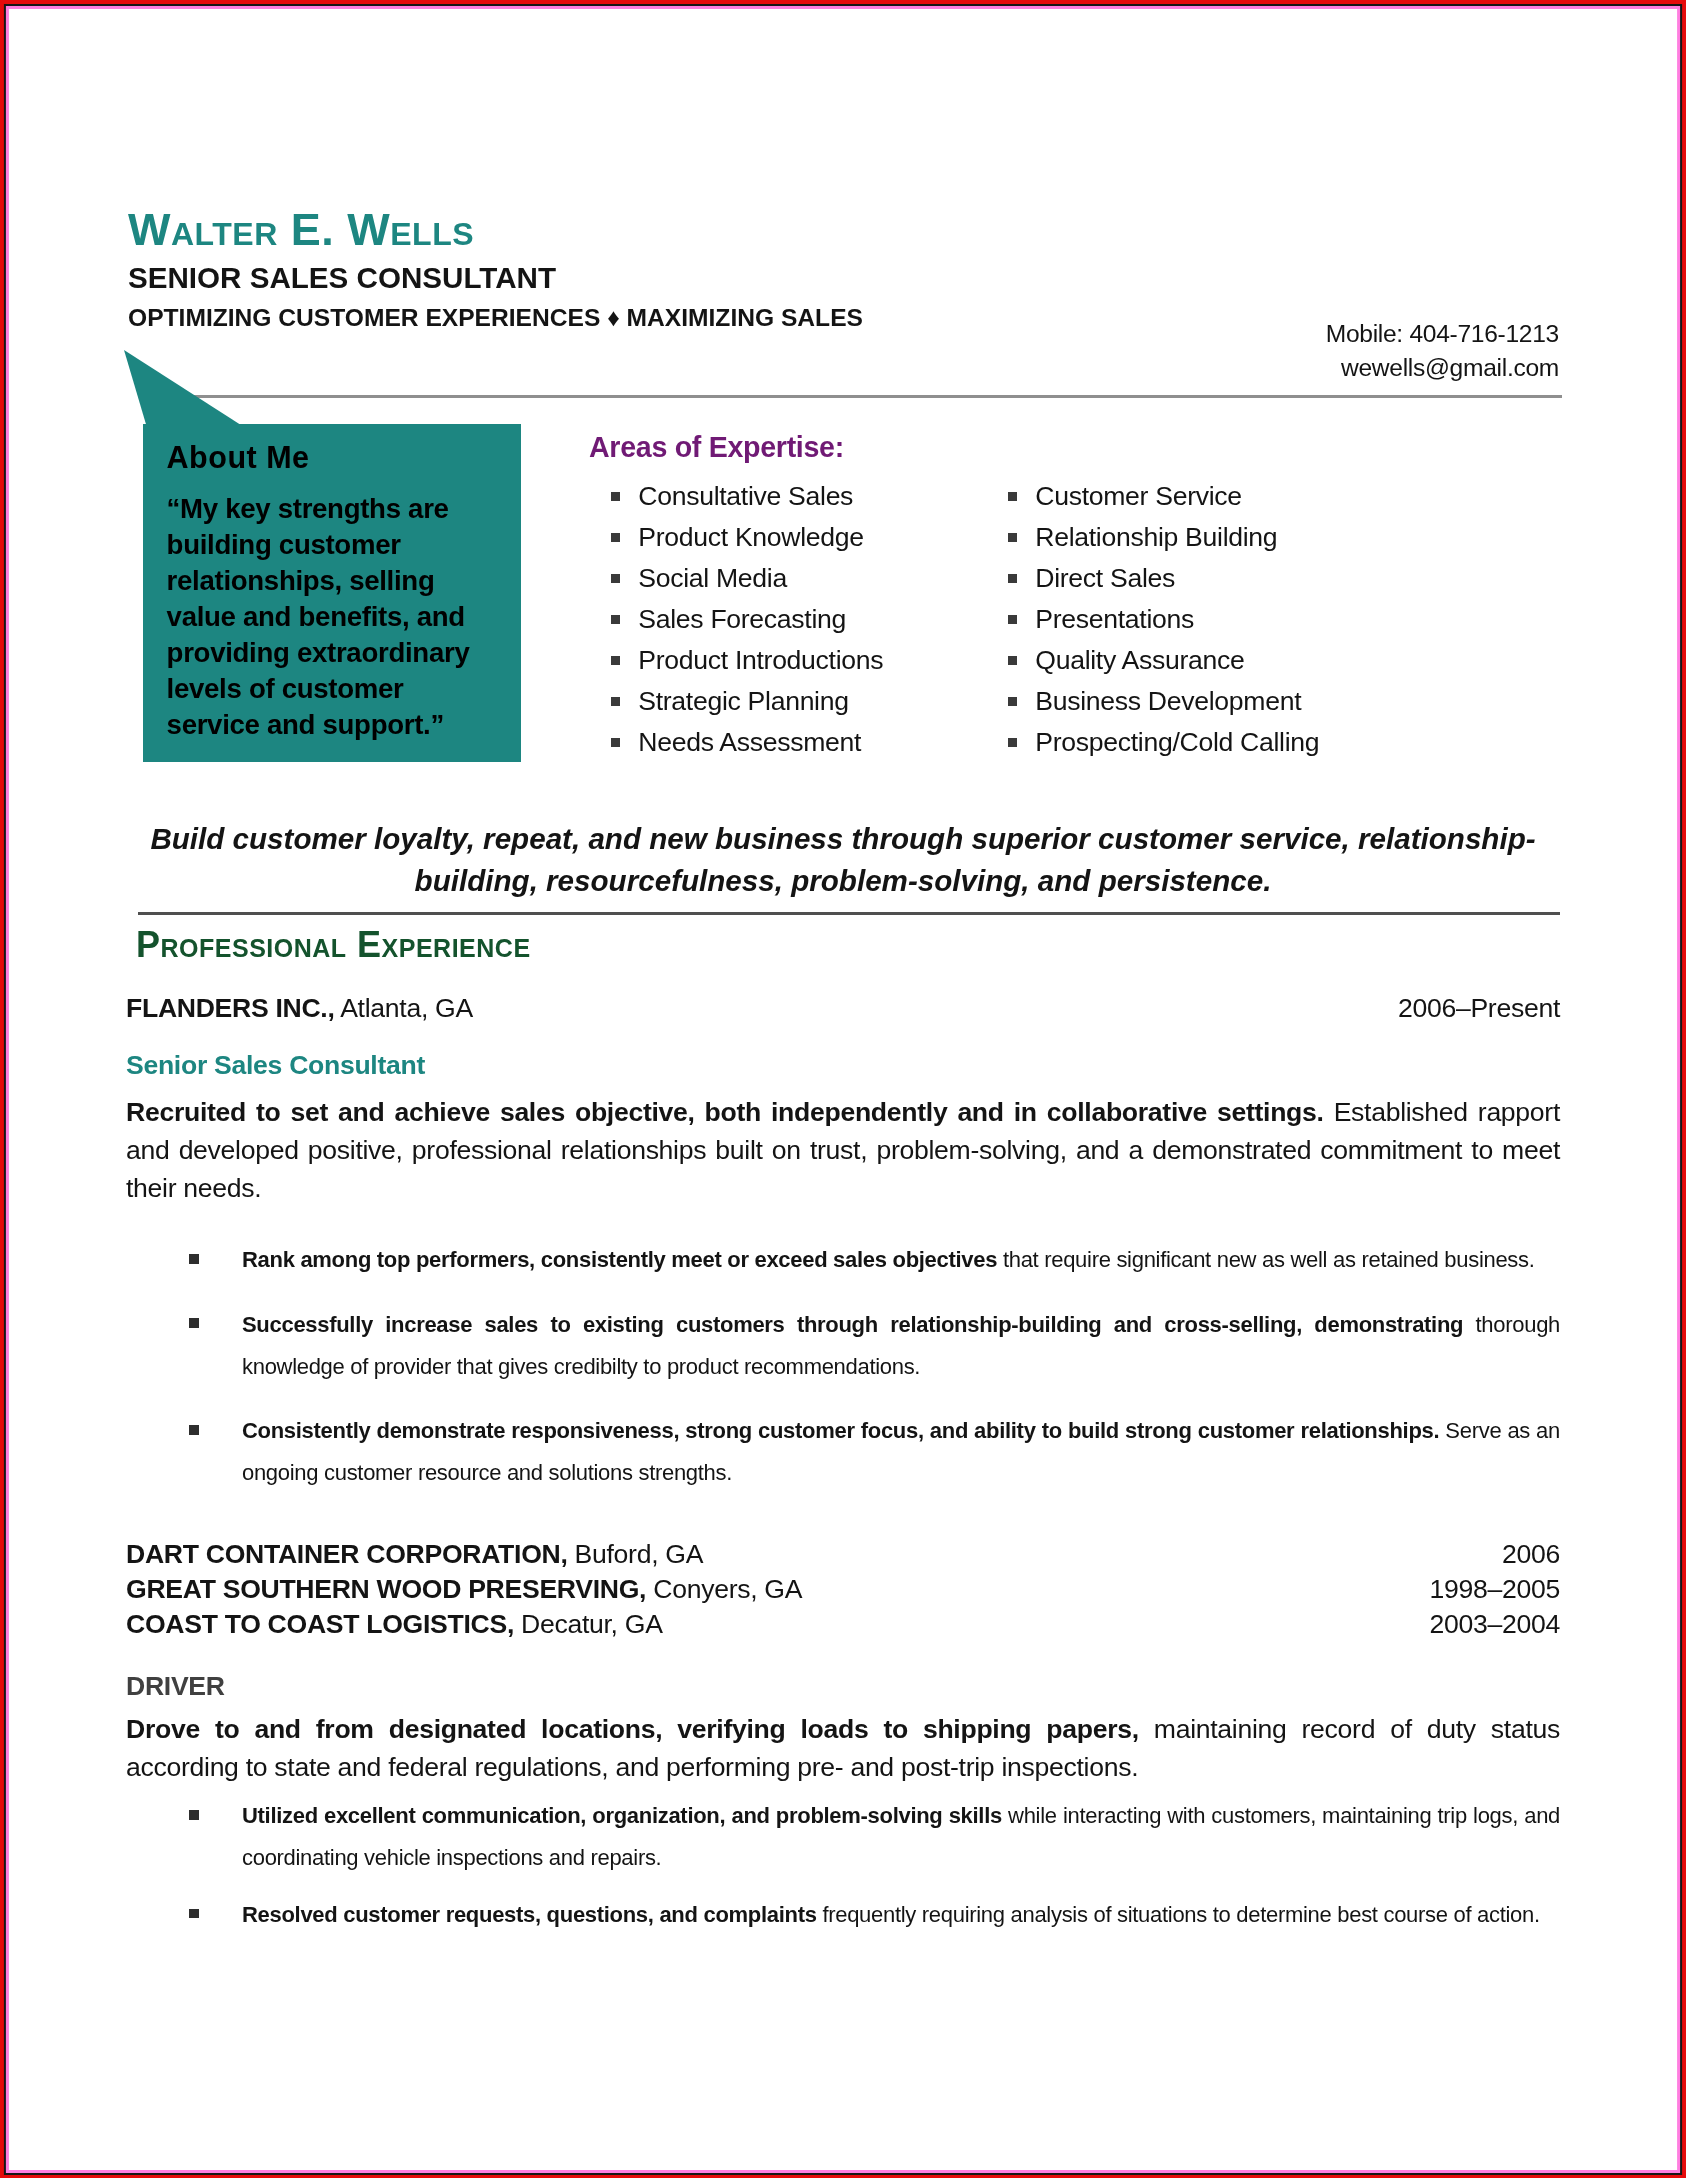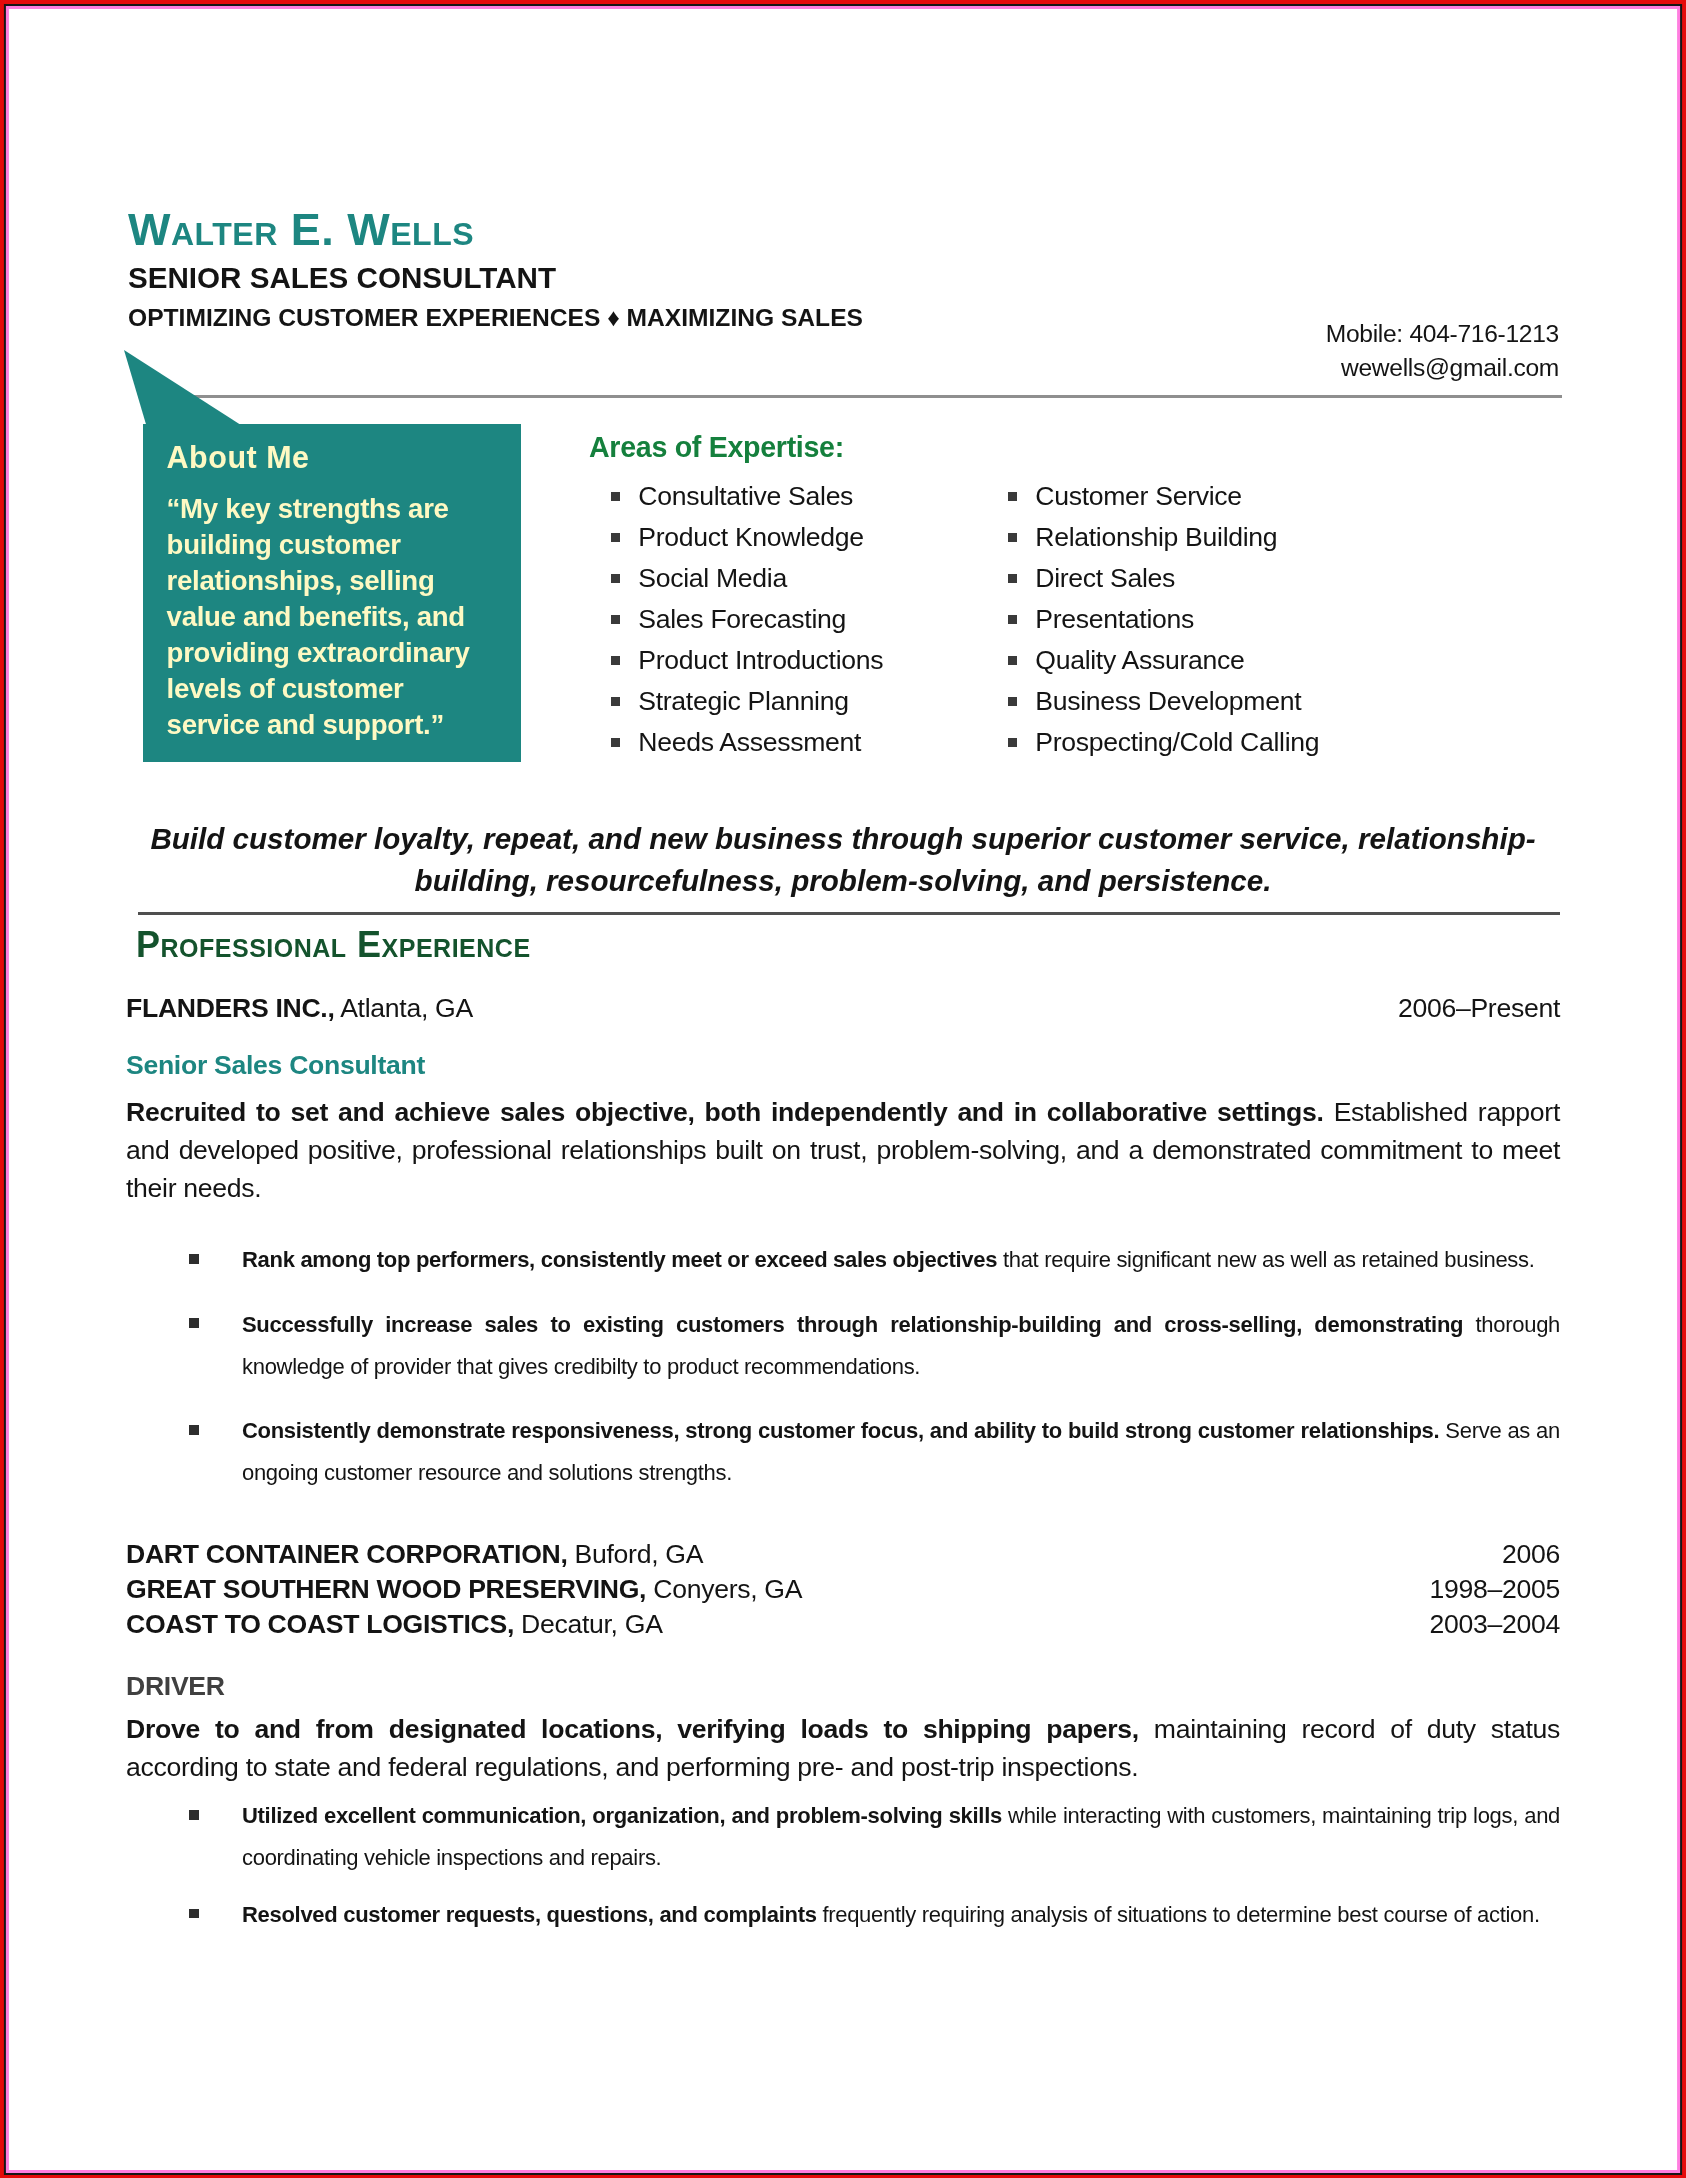--- a/index.html
+++ b/index.html
@@ -33,29 +33,29 @@
 
   
   .callout-pointer {
     position:absolute; left:124px; top:350px; width:120px; height:77px;
     background:#1d8681;
     -webkit-clip-path:polygon(0 0, 100% 100%, 19% 100%);
     clip-path:polygon(0 0, 100% 100%, 19% 100%);
   }
   .about-box {
     position:absolute; left:143px; top:424px; width:378px; height:338px;
-    background:#1d8681; color:#fef9c3; box-sizing:border-box;
+    background:#1d8681; color:#000000; box-sizing:border-box;
     padding:15.8px 21.7px 0 23.6px;
   }
   .about-heading { font-size:30.5px; font-weight:bold; letter-spacing:0.5px; }
   .about-quote   { font-size:27.6px; font-weight:bold; line-height:36px; margin-top:16.7px; }
 
   
   .expertise { position:absolute; left:589px; top:431px; width:980px; }
-  .expertise-heading { font-size:28.6px; font-weight:bold; color:#15803d; }
+  .expertise-heading { font-size:28.6px; font-weight:bold; color:#701a75; }
   .exp-grid { display:flex; margin-top:12px; }
   .exp-col { list-style:none; margin:0; padding:0; width:397px; }
   .exp-col + .exp-col { width:auto; }
   .exp-col li { display:flex; align-items:center; height:41px; font-size:26.6px; }
   .sq { width:8.9px; height:8.9px; background:#3a3a3a; flex:0 0 auto; margin:0 18.7px 0 21.7px; }
 
   
   .summary {
     position:absolute; left:128px; top:818px; width:1430px;
     text-align:center; font-style:italic; font-weight:bold;

